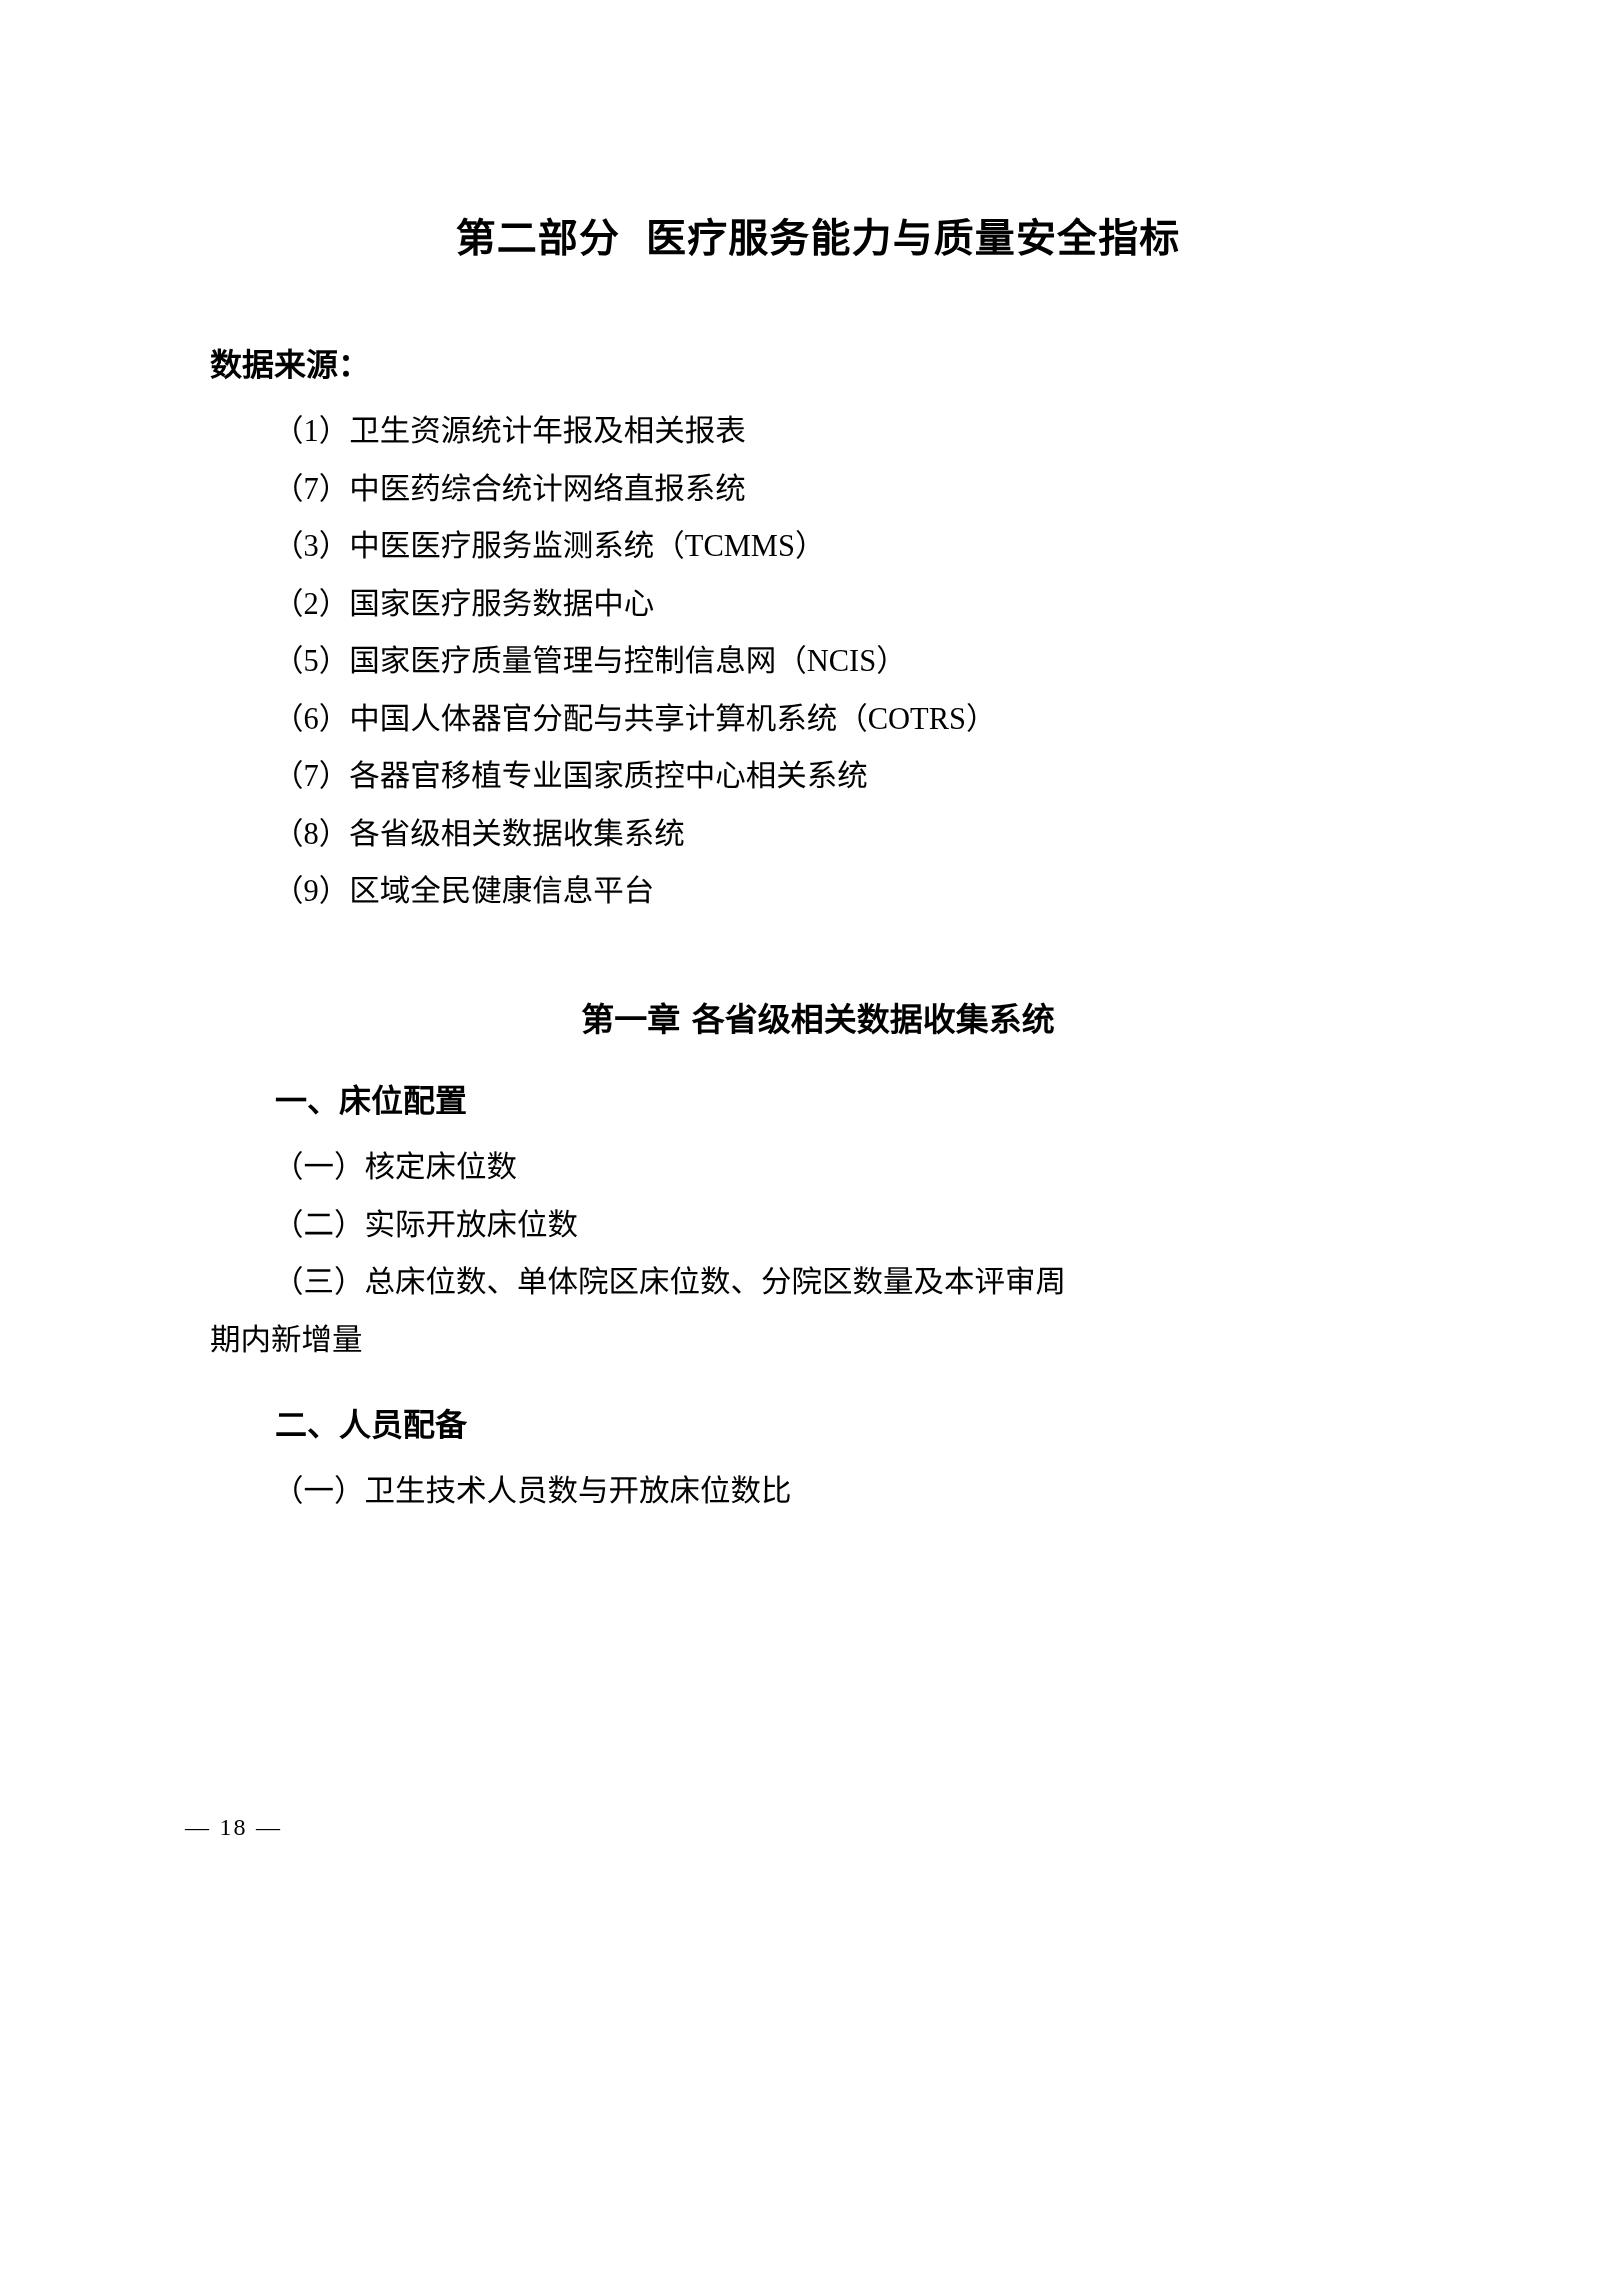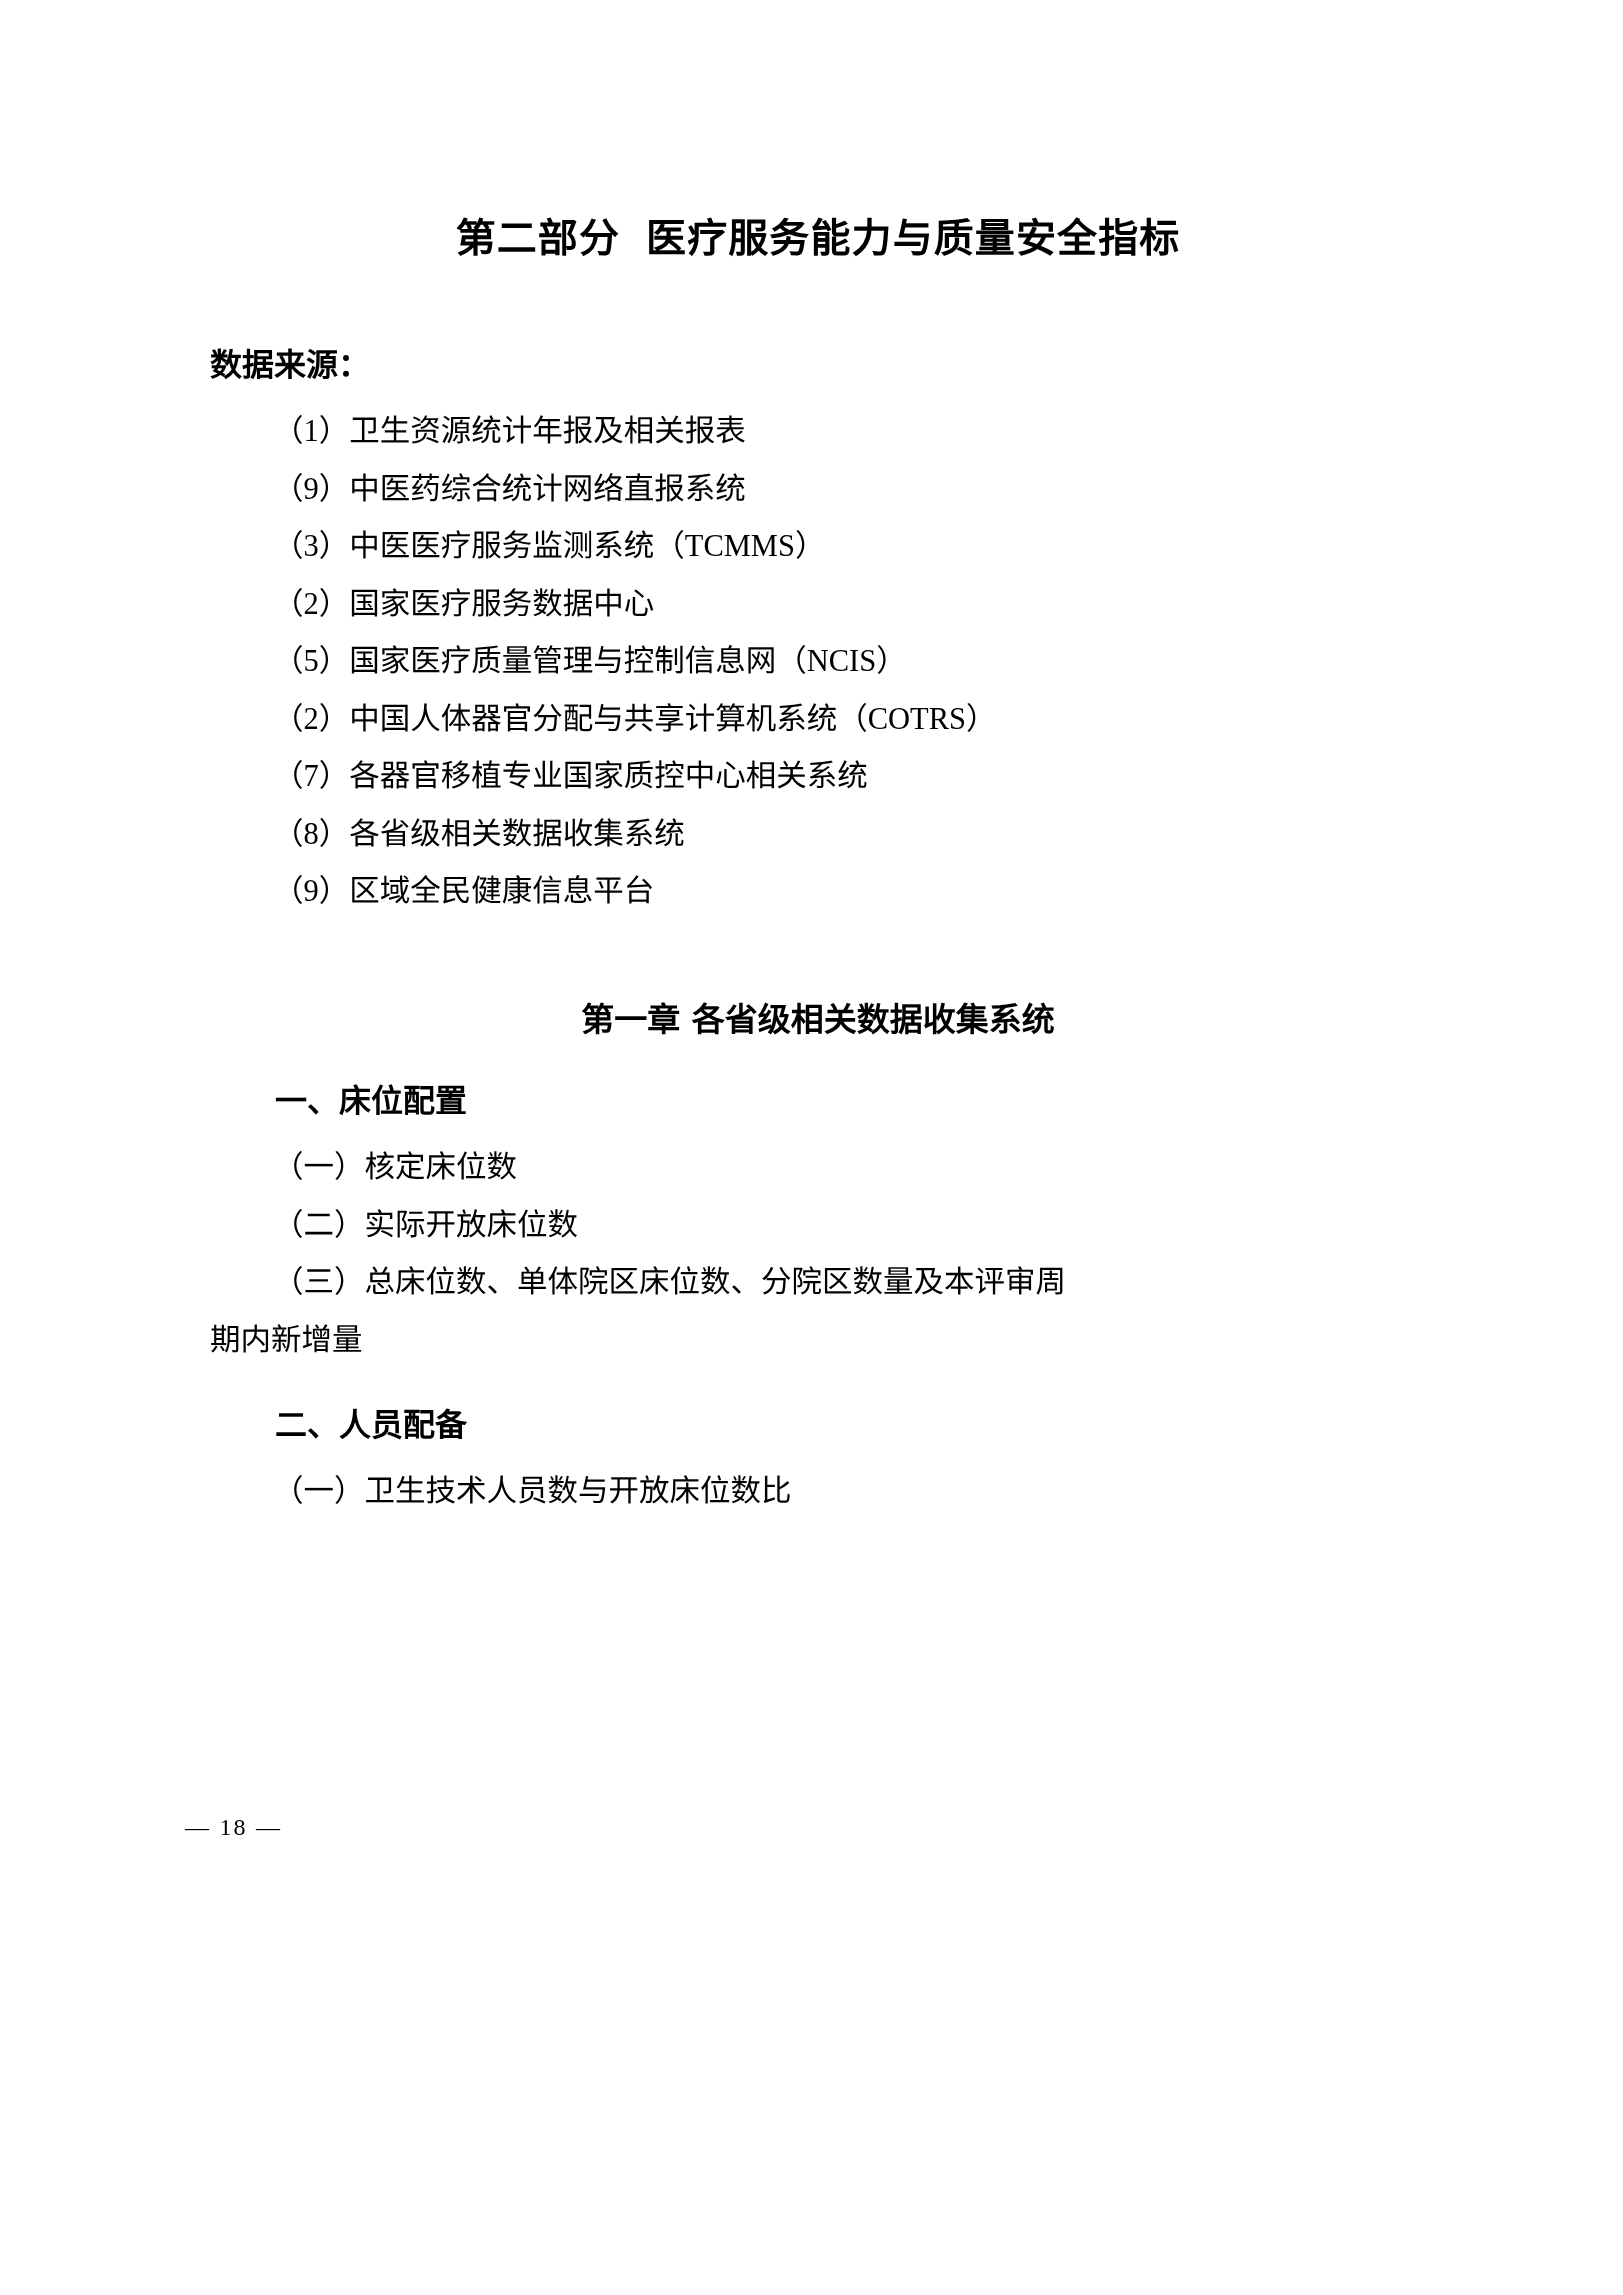--- a/index.html
+++ b/index.html
@@ -109,25 +109,25 @@
 <div class="page">
   <div class="content">
 
     <h1 class="doc-title">
       <span>第二部分</span><span class="gap"></span><span>医疗服务能力与质量安全指标</span>
     </h1>
 
     <p class="section-label">数据来源：</p>
 
     <p class="body-line indent gap-sm">（1）卫生资源统计年报及相关报表</p>
-    <p class="body-line indent tight">（9）中医药综合统计网络直报系统</p>
+    <p class="body-line indent tight">（7）中医药综合统计网络直报系统</p>
     <p class="body-line indent tight">（3）中医医疗服务监测系统（TCMMS）</p>
     <p class="body-line indent tight">（2）国家医疗服务数据中心</p>
     <p class="body-line indent tight">（5）国家医疗质量管理与控制信息网（NCIS）</p>
-    <p class="body-line indent tight">（2）中国人体器官分配与共享计算机系统（COTRS）</p>
+    <p class="body-line indent tight">（6）中国人体器官分配与共享计算机系统（COTRS）</p>
     <p class="body-line indent tight">（7）各器官移植专业国家质控中心相关系统</p>
     <p class="body-line indent tight">（8）各省级相关数据收集系统</p>
     <p class="body-line indent tight">（9）区域全民健康信息平台</p>
 
     <h2 class="chapter-title">第一章 各省级相关数据收集系统</h2>
 
     <h3 class="heading-2">一、床位配置</h3>
     <p class="body-line indent gap-sm">（一）核定床位数</p>
     <p class="body-line indent tight">（二）实际开放床位数</p>
     <p class="body-line indent tight">（三）总床位数、单体院区床位数、分院区数量及本评审周</p>

